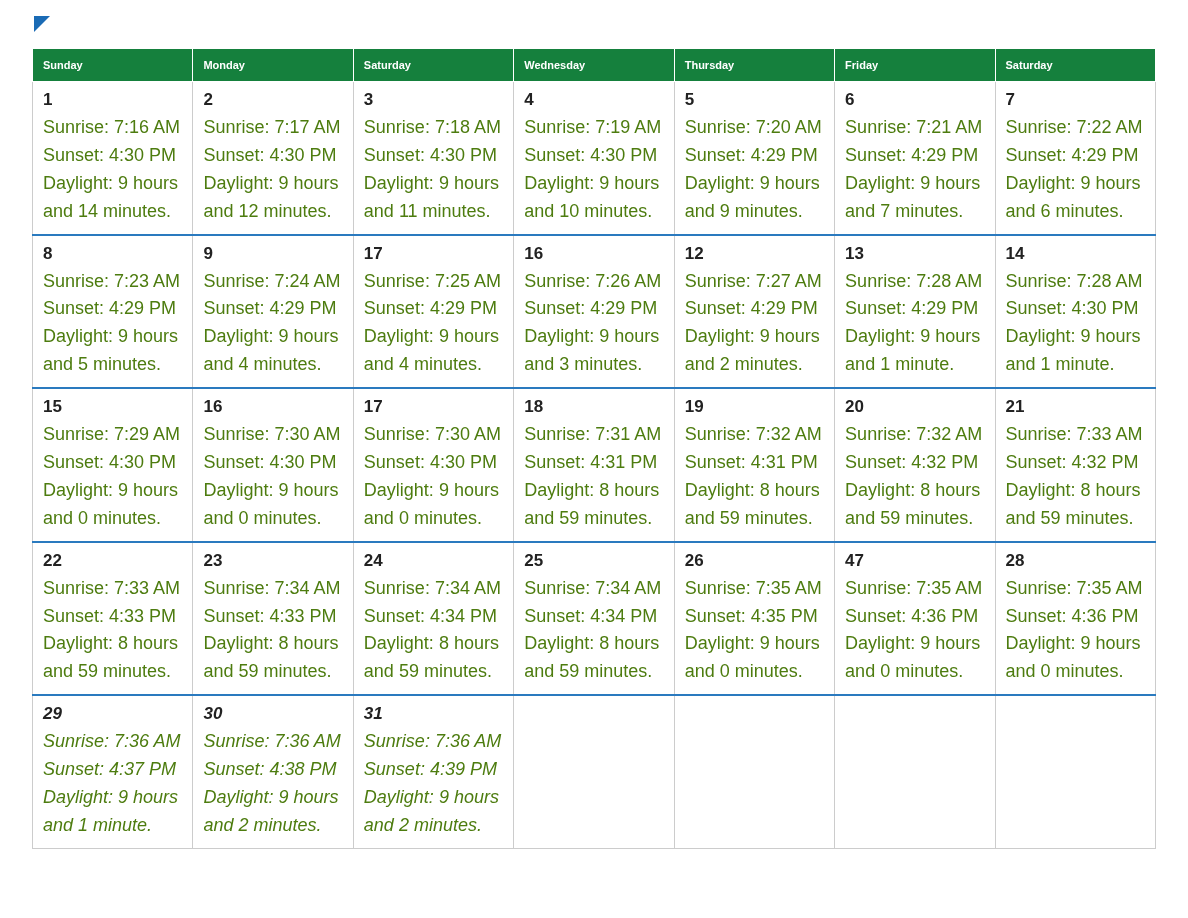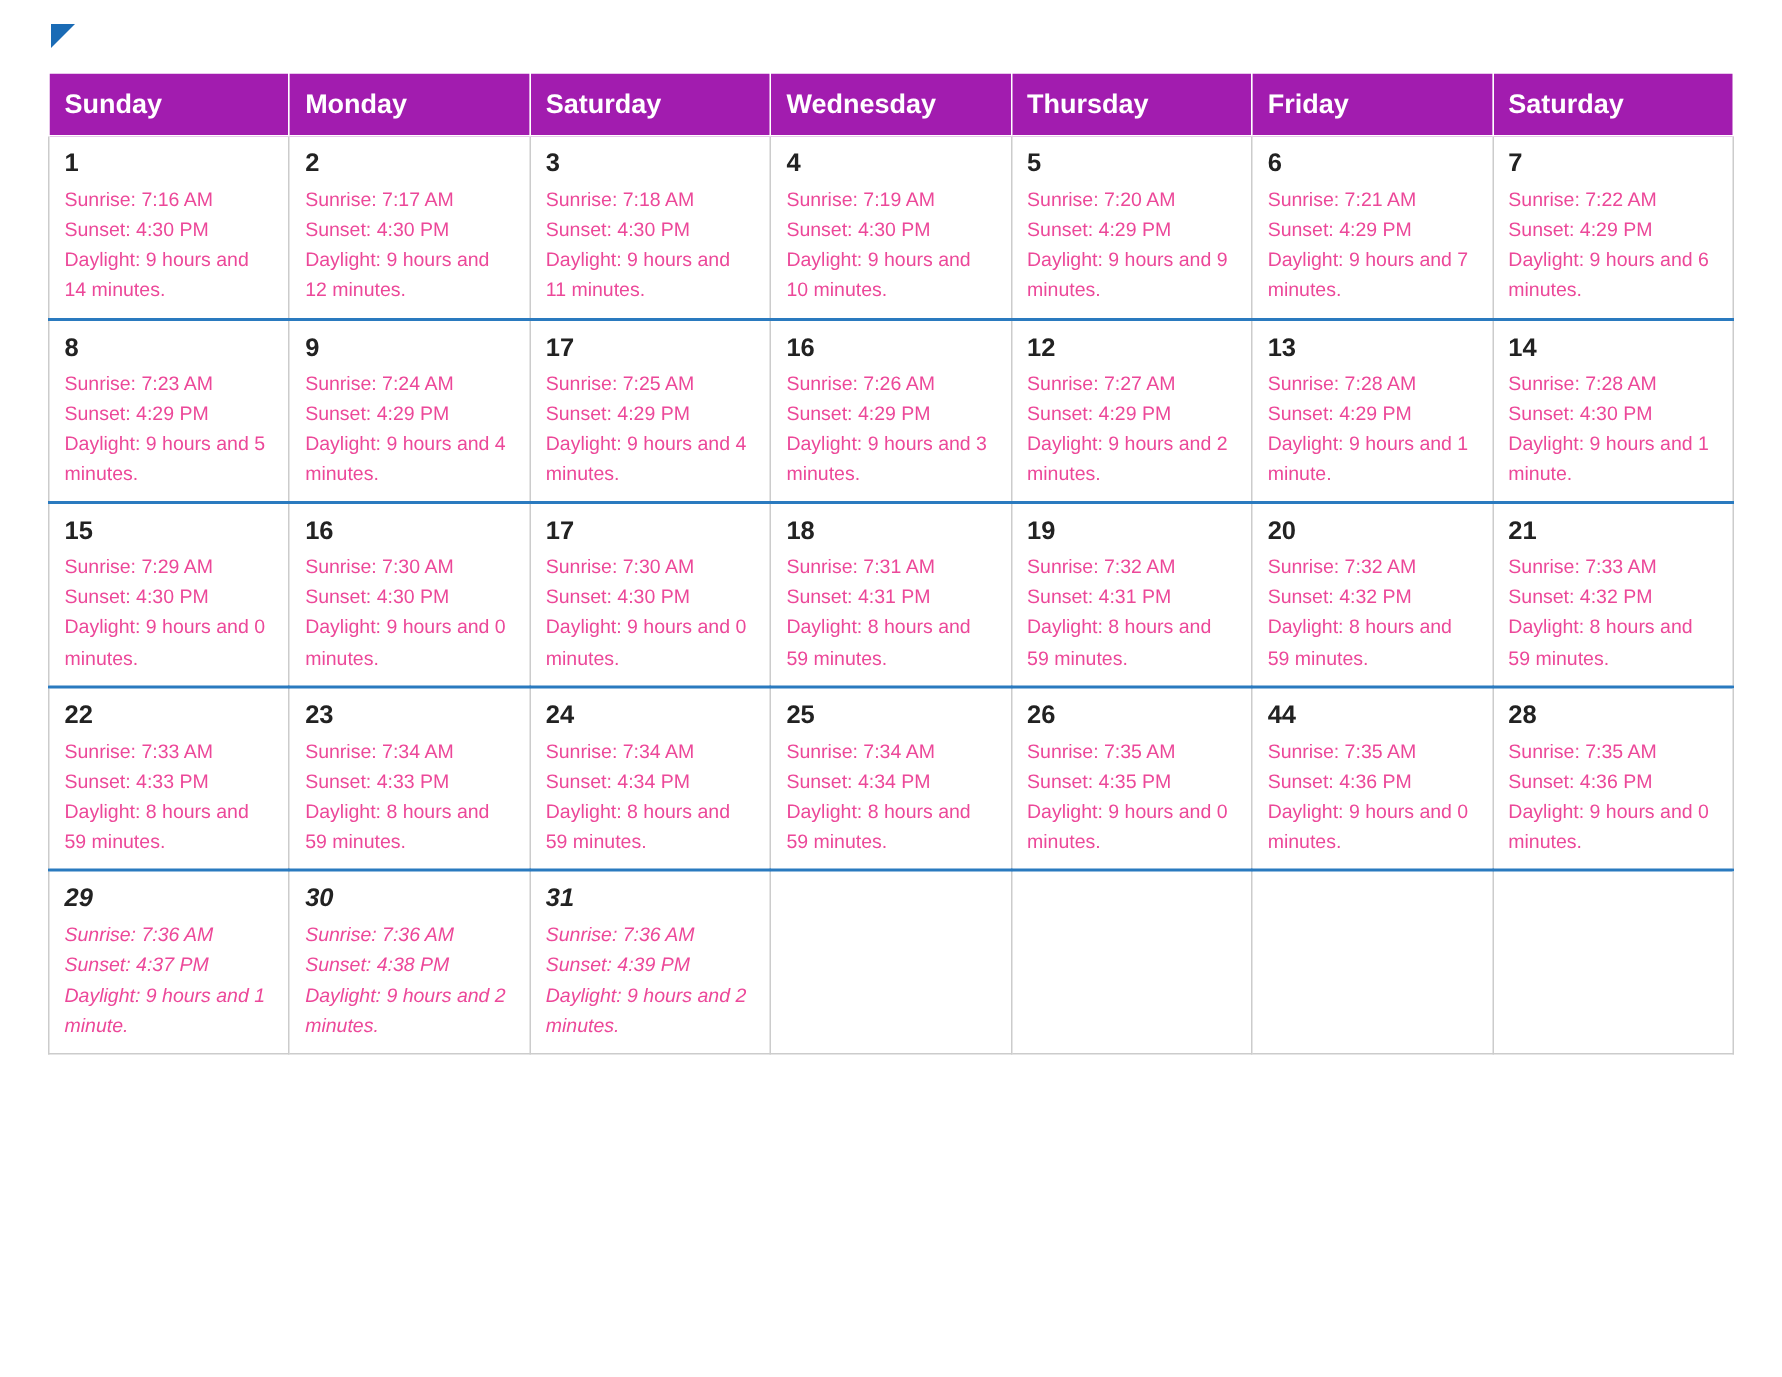--- a/index.html
+++ b/index.html
@@ -44,46 +44,46 @@
       font-size: 22px;
       color: #444;
       margin-top: 4px;
     }
     table {
       width: 100%;
       border-collapse: collapse;
       table-layout: fixed;
     }
     thead tr th {
-      background-color: #a21caf;
+      background-color: #15803d;
       color: #fff;
-      font-size: 18px;
+      font-size: 11px;
       font-weight: bold;
       padding: 10px 10px;
       text-align: left;
       border: 1px solid #fff;
     }
     tbody tr td {
       vertical-align: top;
       padding: 8px 10px;
       border: 1px solid #ccc;
       font-size: 13.5px;
       color: #222;
       height: 120px;
     }
     tbody tr td .day-num {
       font-size: 17px;
       font-weight: bold;
       margin-bottom: 4px;
       display: block;
     }
     tbody tr td .day-info {
-      font-size: 13px;
+      font-size: 18px;
       line-height: 1.55;
-      color: #ec4899;
+      color: #4d7c0f;
     }
     tbody tr {
       border-bottom: 2px solid #2a7abf;
     }
     tbody tr:last-child {
       border-bottom: none;
       font-style: italic;
     }
     .empty-cell {
       background: #fff;
@@ -224,21 +224,21 @@
         </td>
         <td>
           <span class="day-num">25</span>
           <div class="day-info">Sunrise: 7:34 AM<br>Sunset: 4:34 PM<br>Daylight: 8 hours and 59 minutes.</div>
         </td>
         <td>
           <span class="day-num">26</span>
           <div class="day-info">Sunrise: 7:35 AM<br>Sunset: 4:35 PM<br>Daylight: 9 hours and 0 minutes.</div>
         </td>
         <td>
-          <span class="day-num">44</span>
+          <span class="day-num">47</span>
           <div class="day-info">Sunrise: 7:35 AM<br>Sunset: 4:36 PM<br>Daylight: 9 hours and 0 minutes.</div>
         </td>
         <td>
           <span class="day-num">28</span>
           <div class="day-info">Sunrise: 7:35 AM<br>Sunset: 4:36 PM<br>Daylight: 9 hours and 0 minutes.</div>
         </td>
       </tr>
       <tr>
         <td>
           <span class="day-num">29</span>

